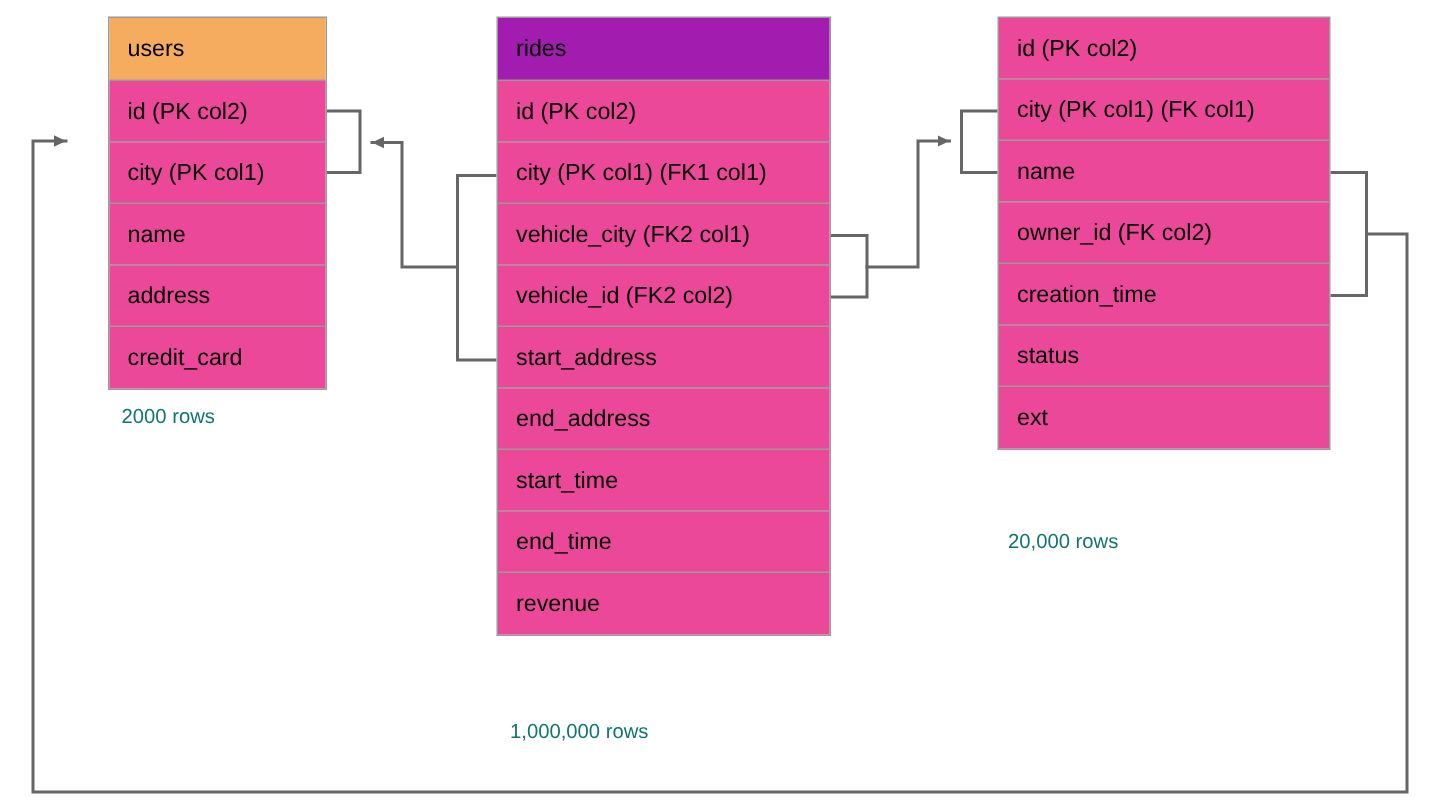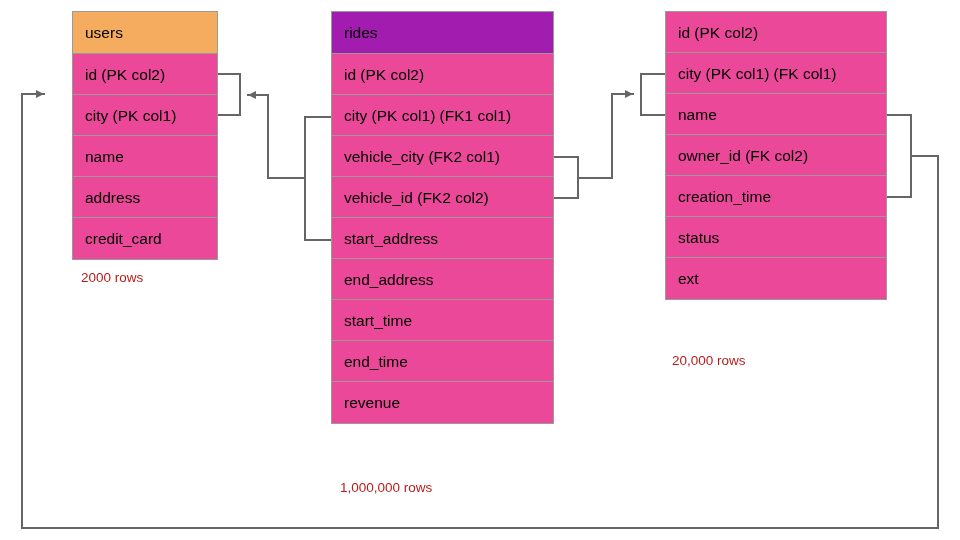--- a/index.html
+++ b/index.html
@@ -55,21 +55,21 @@
     background: #ec4899;
     white-space: nowrap;
     overflow: hidden;
   }
   .field:last-child {
     border-bottom: none;
   }
   .rowcount {
     position: absolute;
     font-size: 13.5px;
-    color: #b91c1c;
+    color: #0f766e;
     white-space: nowrap;
     z-index: 2;
   }
 </style>
 </head>
 <body>
 
 <div id="canvas">
 
   <svg id="wires" width="960" height="540" viewBox="0 0 960 540">

